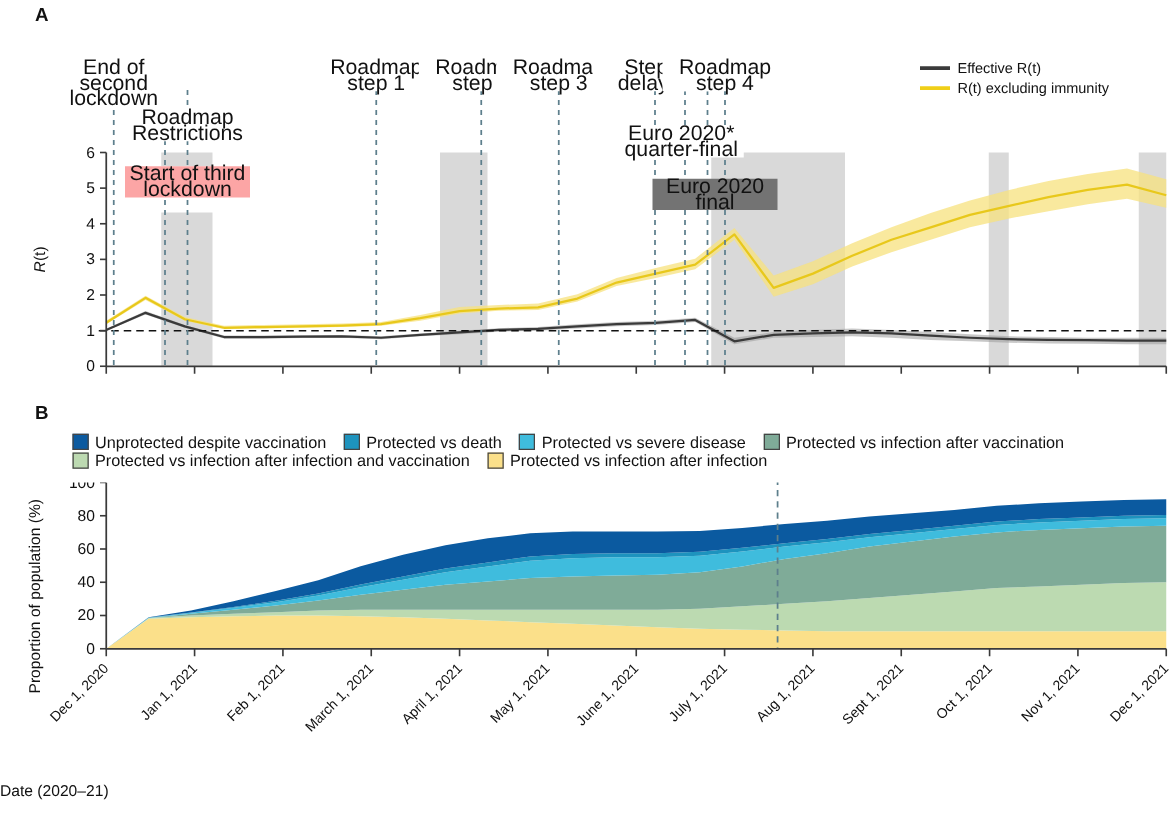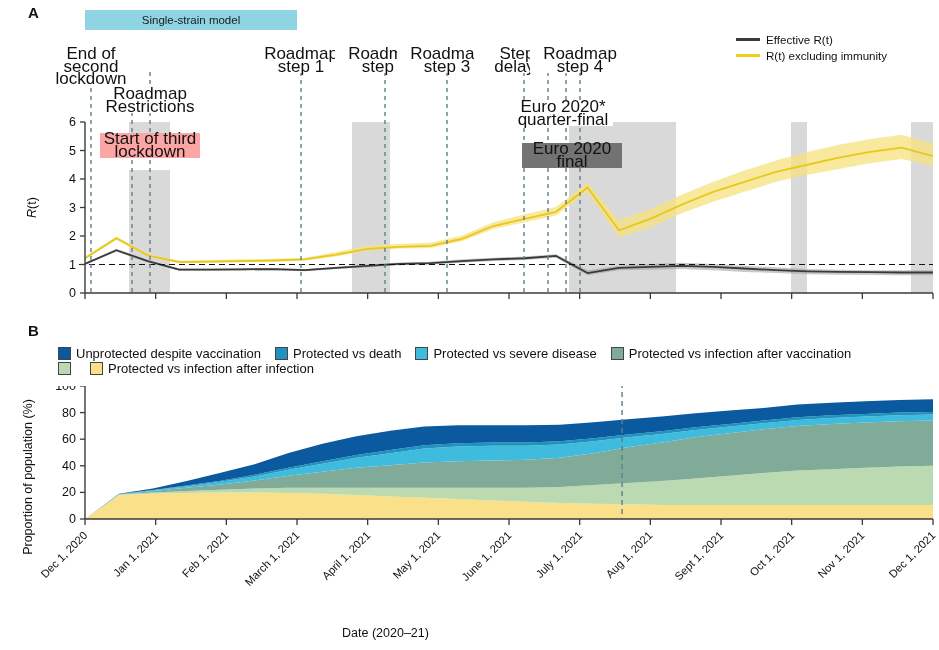--- a/index.html
+++ b/index.html
@@ -22,42 +22,39 @@
   svg{display:block;}
 </style>
 </head>
 <body>
 
 <div id="fig">
 
   <div class="panel-letter abs" style="left:28px;top:4px;">A</div>
 
   <div id="bannerA" style="position: absolute; left: 0px; top: 10px; width: 939px; height: 20px;">
-      <div class="banner-seg" style="left: 85px; width: 212px; background: rgb(142, 212, 227);">
-        <span>Single-strain model</span>
-      </div>
     </div>
   <div id="eventLabelsA" style="position: absolute; left: 0px; top: 0px; width: 939px; height: 300px;">
       <div class="evt-label" style="left: 41px; top: 48px; width: 100px; background: rgb(255, 255, 255); z-index: 6;">End of second
 lockdown</div>
       <div class="evt-label" style="left: 100px; top: 88px; width: 100px; background: rgb(255, 255, 255); z-index: 6;">Roadmap
 Restrictions</div>
       <div class="evt-label" style="left: 100px; top: 133px; width: 100px; background: #fca5a5; z-index: 6;">Start of third
 lockdown</div>
       <div class="evt-label" style="left: 251px; top: 48px; width: 100px; background: rgb(255, 255, 255); z-index: 6;">Roadmap
 step 1</div>
       <div class="evt-label" style="left: 335px; top: 48px; width: 100px; background: rgb(255, 255, 255); z-index: 6;">Roadmap
 step 2</div>
       <div class="evt-label" style="left: 397px; top: 48px; width: 100px; background: rgb(255, 255, 255); z-index: 6;">Roadmap
 step 3</div>
       <div class="evt-label" style="left: 474px; top: 48px; width: 100px; background: rgb(255, 255, 255); z-index: 6;">Step 4
 delayed</div>
       <div class="evt-label" style="left: 530px; top: 48px; width: 100px; background: rgb(255, 255, 255); z-index: 6;">Roadmap
 step 4</div>
-      <div class="evt-label" style="left: 513px; top: 101px; width: 100px; background: rgb(255, 255, 255); z-index: 6;">Euro 2020*
+      <div class="evt-label" style="left: 495px; top: 101px; width: 100px; background: rgb(255, 255, 255); z-index: 6;">Euro 2020*
 quarter-final</div>
       <div class="evt-label" style="left: 522px; top: 143px; width: 100px; background: #737373; z-index: 6;">Euro 2020
 final</div>
     </div>
 
   <svg class="abs" id="svgA" width="939" height="300" style="left:0;top:0;">
       <rect x="129" y="122" width="41" height="11" fill="#d9d9d9"></rect>
       <rect x="129" y="170" width="41" height="123" fill="#d9d9d9"></rect>
       <rect x="352" y="122" width="38" height="171" fill="#d9d9d9"></rect>
       <rect x="569" y="122" width="107" height="171" fill="#d9d9d9"></rect>
@@ -103,21 +100,21 @@
       <line x1="509" x2="509" y1="293" y2="299" stroke="#3a3a3a" stroke-width="1.3"></line>
       <line x1="579.6666666666667" x2="579.6666666666667" y1="293" y2="299" stroke="#3a3a3a" stroke-width="1.3"></line>
       <line x1="650.3333333333333" x2="650.3333333333333" y1="293" y2="299" stroke="#3a3a3a" stroke-width="1.3"></line>
       <line x1="721" x2="721" y1="293" y2="299" stroke="#3a3a3a" stroke-width="1.3"></line>
       <line x1="791.6666666666667" x2="791.6666666666667" y1="293" y2="299" stroke="#3a3a3a" stroke-width="1.3"></line>
       <line x1="862.3333333333333" x2="862.3333333333333" y1="293" y2="299" stroke="#3a3a3a" stroke-width="1.3"></line>
       <line x1="933" x2="933" y1="293" y2="299" stroke="#3a3a3a" stroke-width="1.3"></line>
       <text x="36" y="207.5" font-size="12.5" font-family="&quot;Liberation Sans&quot;, sans-serif" fill="#111" text-anchor="middle" transform="rotate(-90 36 207.5)" font-style="italic">R<tspan font-style="normal">(t)</tspan></text>
     </svg>
 
-  <div id="legendA" class="legendA" style="left:736px;top:33px;">
+  <div id="legendA" class="legendA" style="left:736px;top:48px;">
       <div class="legendA-row">
         <span class="legendA-swatch" style="background: rgb(58, 58, 58);"></span>
         <span>Effective R(t)</span>
       </div>
       <div class="legendA-row">
         <span class="legendA-swatch" style="background: rgb(240, 207, 24);"></span>
         <span>R(t) excluding immunity</span>
       </div>
     </div>
 
@@ -138,20 +135,21 @@
           <span>Protected vs severe disease</span>
         </div>
         <div class="legB-item">
           <span class="legB-sw" style="background: rgb(127, 171, 152);"></span>
           <span>Protected vs infection after vaccination</span>
         </div>
       </div>
       <div class="legB-row">
         <div class="legB-item">
           <span class="legB-sw" style="background: rgb(188, 218, 177);"></span>
+          <span>Protected vs infection after infection and vaccination</span>
         </div>
         <div class="legB-item">
           <span class="legB-sw" style="background: rgb(251, 224, 138);"></span>
           <span>Protected vs infection after infection</span>
         </div>
       </div>
     </div>
 
   <svg class="abs" id="svgB" width="939" height="260" style="left:0;top:386px;">
       <path d="M85,133 L85,133 L118.92,109.06 L152.84,107.73 L186.76,107.065 L220.68,106.4 L254.60000000000002,106.4 L288.52,107.065 L322.44000000000005,107.73 L356.36,109.06 L390.28,110.39 L424.20000000000005,111.72 L458.12,113.05 L492.03999999999996,114.38 L525.96,115.71000000000001 L559.8800000000001,117.04 L593.8,117.705 L627.72,118.37 L661.64,119.035 L695.56,119.035 L729.48,119.035 L763.4000000000001,119.035 L797.3199999999999,119.035 L831.24,119.035 L865.1600000000001,119.035 L899.0799999999999,119.035 L933,119.035 L933,133 L899.0799999999999,133 L865.1600000000001,133 L831.24,133 L797.3199999999999,133 L763.4000000000001,133 L729.48,133 L695.56,133 L661.64,133 L627.72,133 L593.8,133 L559.8800000000001,133 L525.96,133 L492.03999999999996,133 L458.12,133 L424.20000000000005,133 L390.28,133 L356.36,133 L322.44000000000005,133 L288.52,133 L254.60000000000002,133 L220.68,133 L186.76,133 L152.84,133 L118.92,133 L85,133 Z" fill="#fbe08a"></path>
@@ -201,15 +199,15 @@
       <div class="xtick-lab" style="left: 575.667px; top: 529px; transform: rotate(-45deg) translate(-100%, 0px); transform-origin: left top;">July 1, 2021</div>
       <div class="xtick-lab" style="left: 646.333px; top: 529px; transform: rotate(-45deg) translate(-100%, 0px); transform-origin: left top;">Aug 1, 2021</div>
       <div class="xtick-lab" style="left: 717px; top: 529px; transform: rotate(-45deg) translate(-100%, 0px); transform-origin: left top;">Sept 1, 2021</div>
       <div class="xtick-lab" style="left: 787.667px; top: 529px; transform: rotate(-45deg) translate(-100%, 0px); transform-origin: left top;">Oct 1, 2021</div>
       <div class="xtick-lab" style="left: 858.333px; top: 529px; transform: rotate(-45deg) translate(-100%, 0px); transform-origin: left top;">Nov 1, 2021</div>
       <div class="xtick-lab" style="left: 929px; top: 529px; transform: rotate(-45deg) translate(-100%, 0px); transform-origin: left top;">Dec 1, 2021</div>
     </div>
 
   <div class="ylab-rot" id="ylabB" style="left:-62px;top:470px;width:180px;text-align:center;">Proportion of population (%)</div>
 
-  <div class="xaxis-title" id="xlabB" style="left:0;top:626px;width:771px;text-align:center;">Date (2020–21)</div>
+  <div class="xaxis-title" id="xlabB" style="left:0;top:626px;width:771px;">Date (2020–21)</div>
 
 </div>
 
 </body></html>

